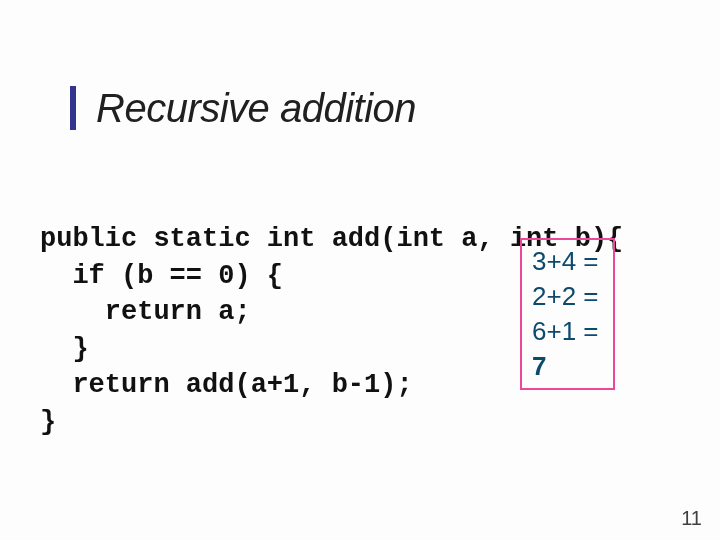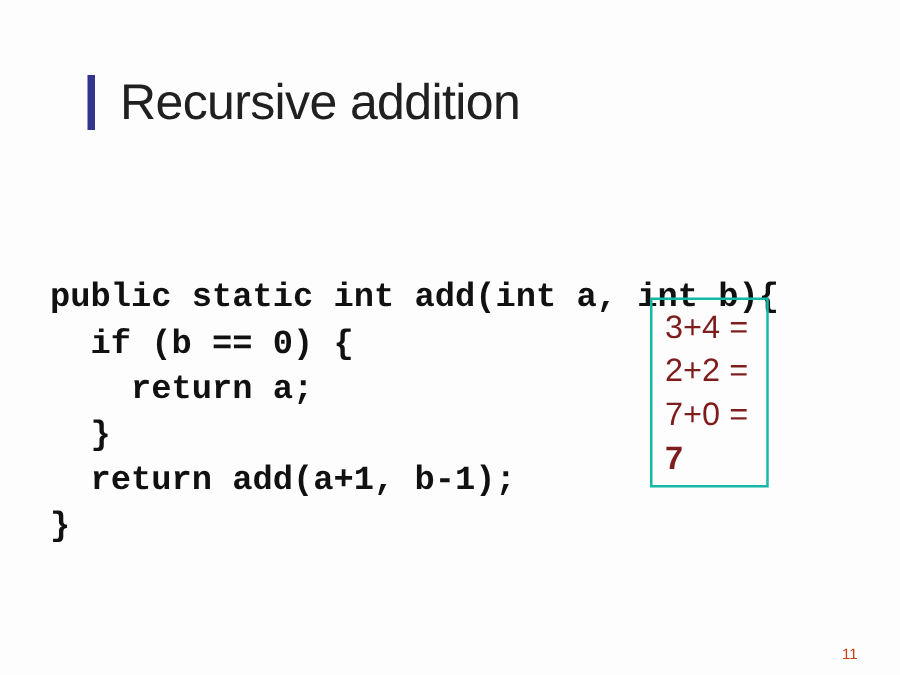--- a/index.html
+++ b/index.html
@@ -7,24 +7,25 @@
     padding: 0;
     width: 720px;
     height: 540px;
     background: #fdfdfd;
     font-family: Verdana, Geneva, sans-serif;
     position: relative;
     overflow: hidden;
   }
   .title-wrap {
     position: absolute;
-    top: 60px;
+    top: 86px;
     left: 70px;
     display: flex;
     align-items: flex-start;
+    font-style: italic;
   }
   .accent {
     width: 6px;
     height: 44px;
     background: #33348e;
     margin-right: 20px;
   }
   .title {
     font-size: 40px;
     color: #202020;
@@ -39,35 +40,35 @@
     font-size: 27px;
     font-weight: bold;
     color: #111;
     line-height: 1.35;
     white-space: pre;
   }
   .trace-box {
     position: absolute;
     top: 238px;
     left: 520px;
-    border: 2px solid #14b8a6;
+    border: 2px solid #ec4899;
     padding: 4px 14px 4px 10px;
     font-family: Verdana, Geneva, sans-serif;
     font-size: 26px;
     line-height: 1.35;
-    color: #7f1d1d;
+    color: #0c4a6e;
   }
   .trace-line { white-space: nowrap; }
   .trace-result { font-weight: bold; }
   .page-num {
     position: absolute;
     bottom: 10px;
-    right: 34px;
-    font-size: 12px;
-    color: #c2410c;
+    right: 18px;
+    font-size: 20px;
+    color: #404040;
   }
 </style>
 </head>
 <body>
 
 <div class="title-wrap">
   <div class="accent"></div>
   <div class="title">Recursive addition</div>
 </div>
 
@@ -76,17 +77,17 @@
 <span>  if (b == 0) {</span>
 <span>    return a;</span>
 <span>  }</span>
 <span>  return add(a+1, b-1);</span>
 <span>}</span>
 </div>
 
 <div class="trace-box">
   <div class="trace-line">3+4 =</div>
   <div class="trace-line">2+2 =</div>
-  <div class="trace-line">7+0 =</div>
+  <div class="trace-line">6+1 =</div>
   <div class="trace-line trace-result">7</div>
 </div>
 
 <div class="page-num">11</div>
 
 </body></html>

